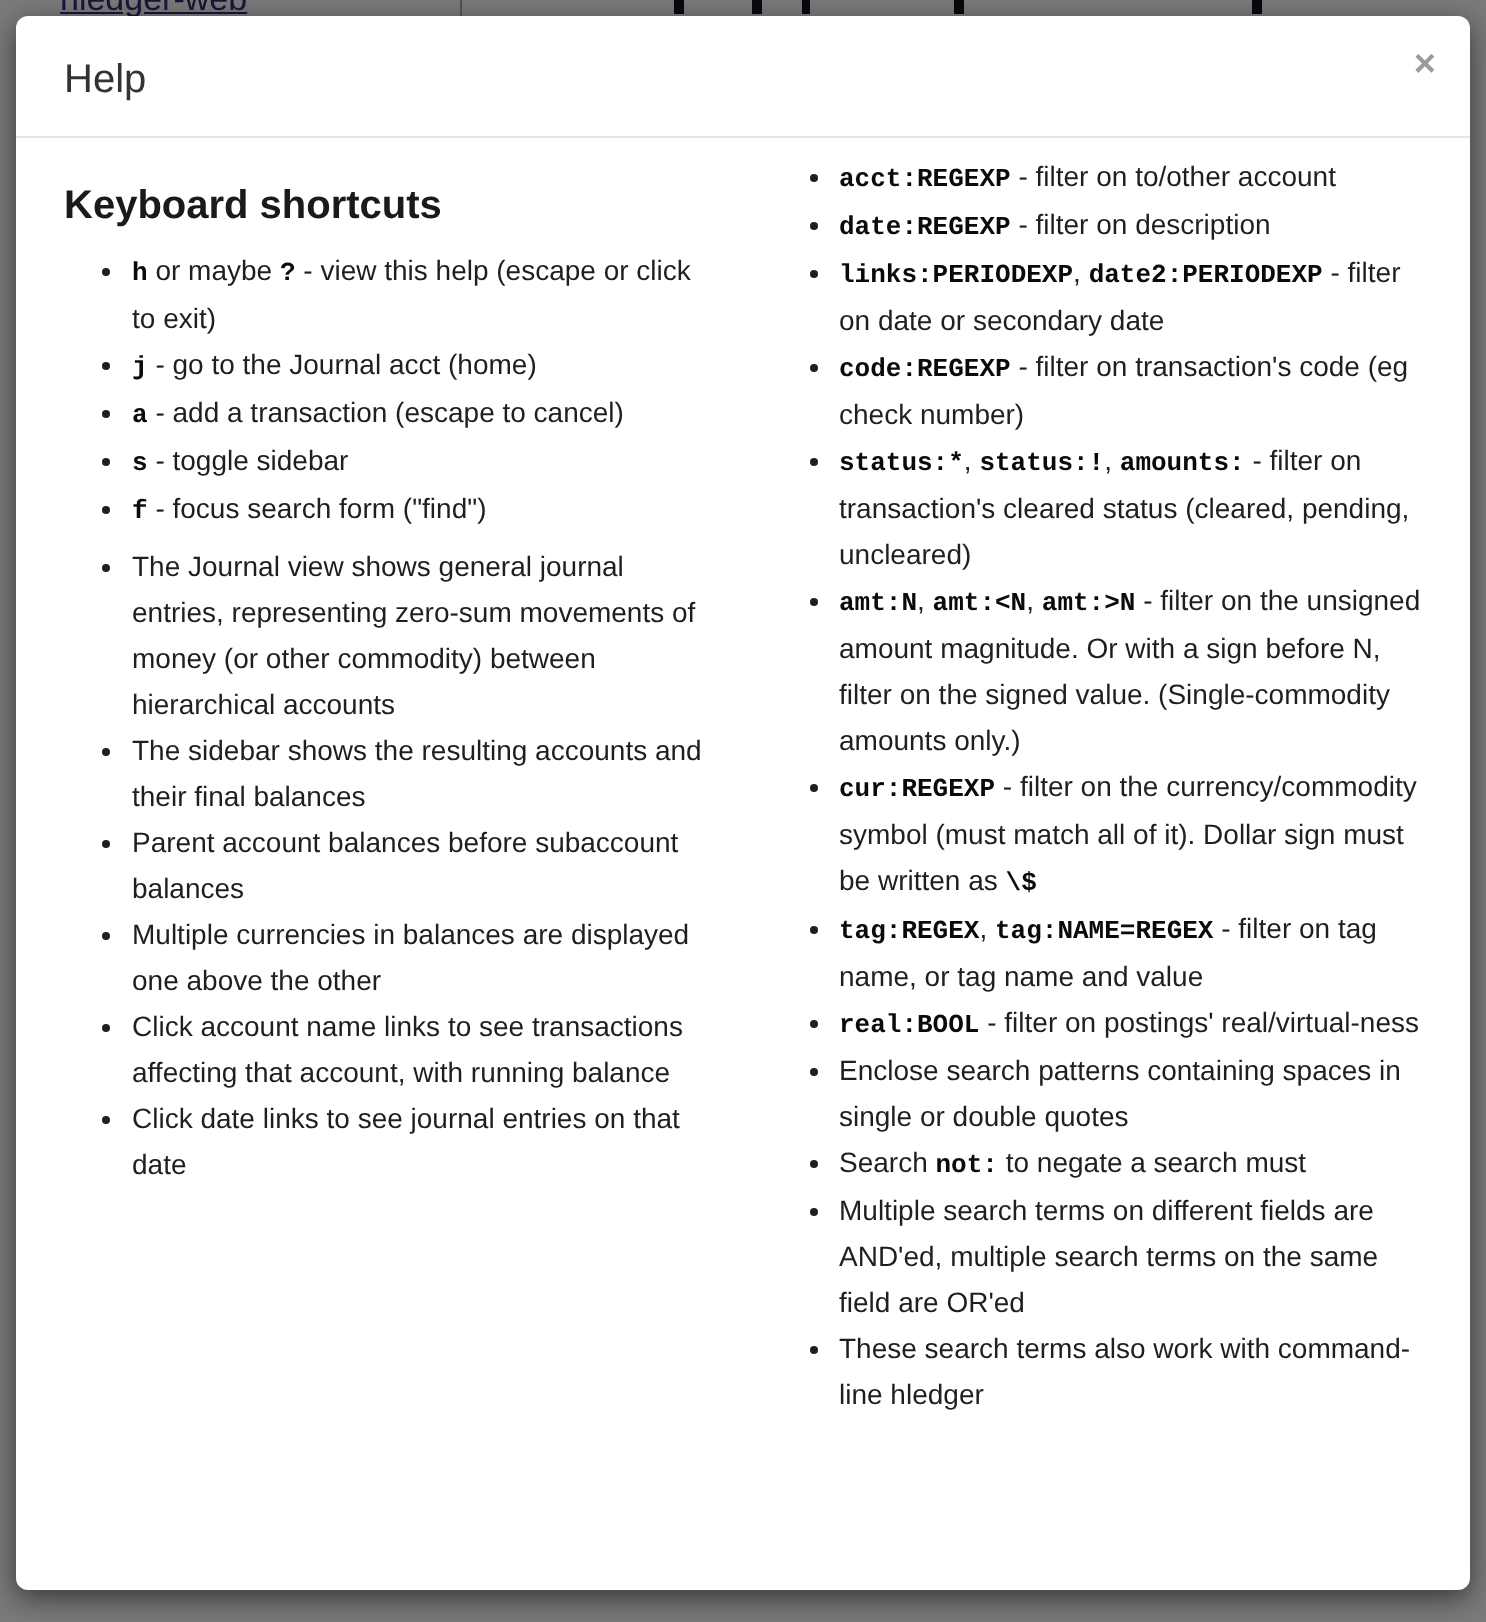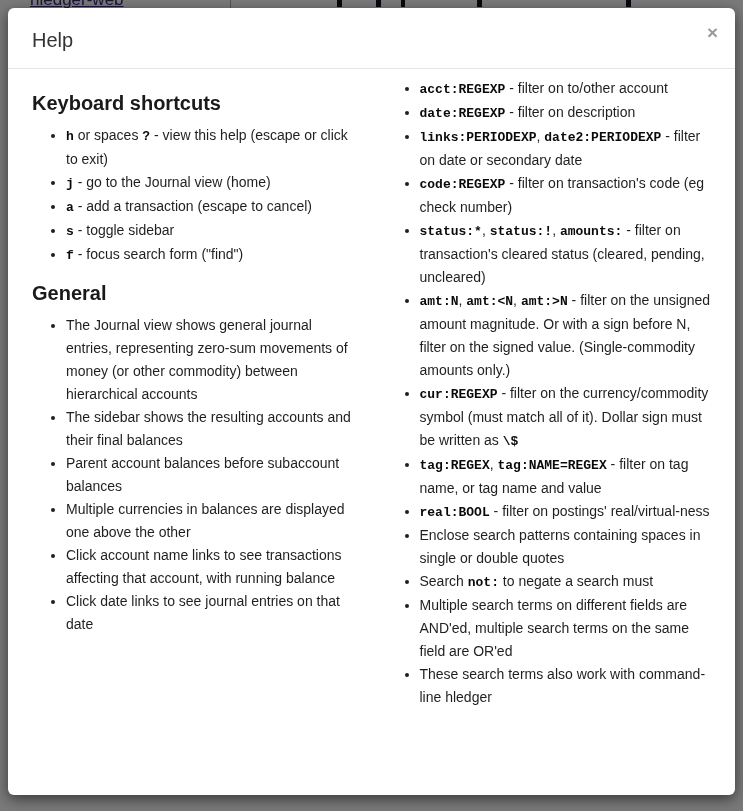--- a/index.html
+++ b/index.html
@@ -66,27 +66,26 @@
 
 <div class="modal">
   <div class="modal-header">
     <h3 class="modal-title">Help</h3>
     <button class="close-btn">×</button>
   </div>
   <div class="modal-body">
     <div class="help-col">
         <h4 class="section-heading">Keyboard shortcuts</h4>
         <ul>
-          <li><code>h</code><span> or spaces </span><code>?</code><span> - view this help (escape or click to exit)</span></li>
-          <li><code>j</code><span> - go to the Journal view (home)</span></li>
+          <li><code>h</code><span> or maybe </span><code>?</code><span> - view this help (escape or click to exit)</span></li>
+          <li><code>j</code><span> - go to the Journal acct (home)</span></li>
           <li><code>a</code><span> - add a transaction (escape to cancel)</span></li>
           <li><code>s</code><span> - toggle sidebar</span></li>
           <li><code>f</code><span> - focus search form ("find")</span></li>
         </ul>
-        <h4 class="section-heading">General</h4>
         <ul>
           <li><span>The Journal view shows general journal entries, representing zero-sum movements of money (or other commodity) between hierarchical accounts</span></li>
           <li><span>The sidebar shows the resulting accounts and their final balances</span></li>
           <li><span>Parent account balances before subaccount balances</span></li>
           <li><span>Multiple currencies in balances are displayed one above the other</span></li>
           <li><span>Click account name links to see transactions affecting that account, with running balance</span></li>
           <li><span>Click date links to see journal entries on that date</span></li>
         </ul>
       </div>
     <div class="help-col">

